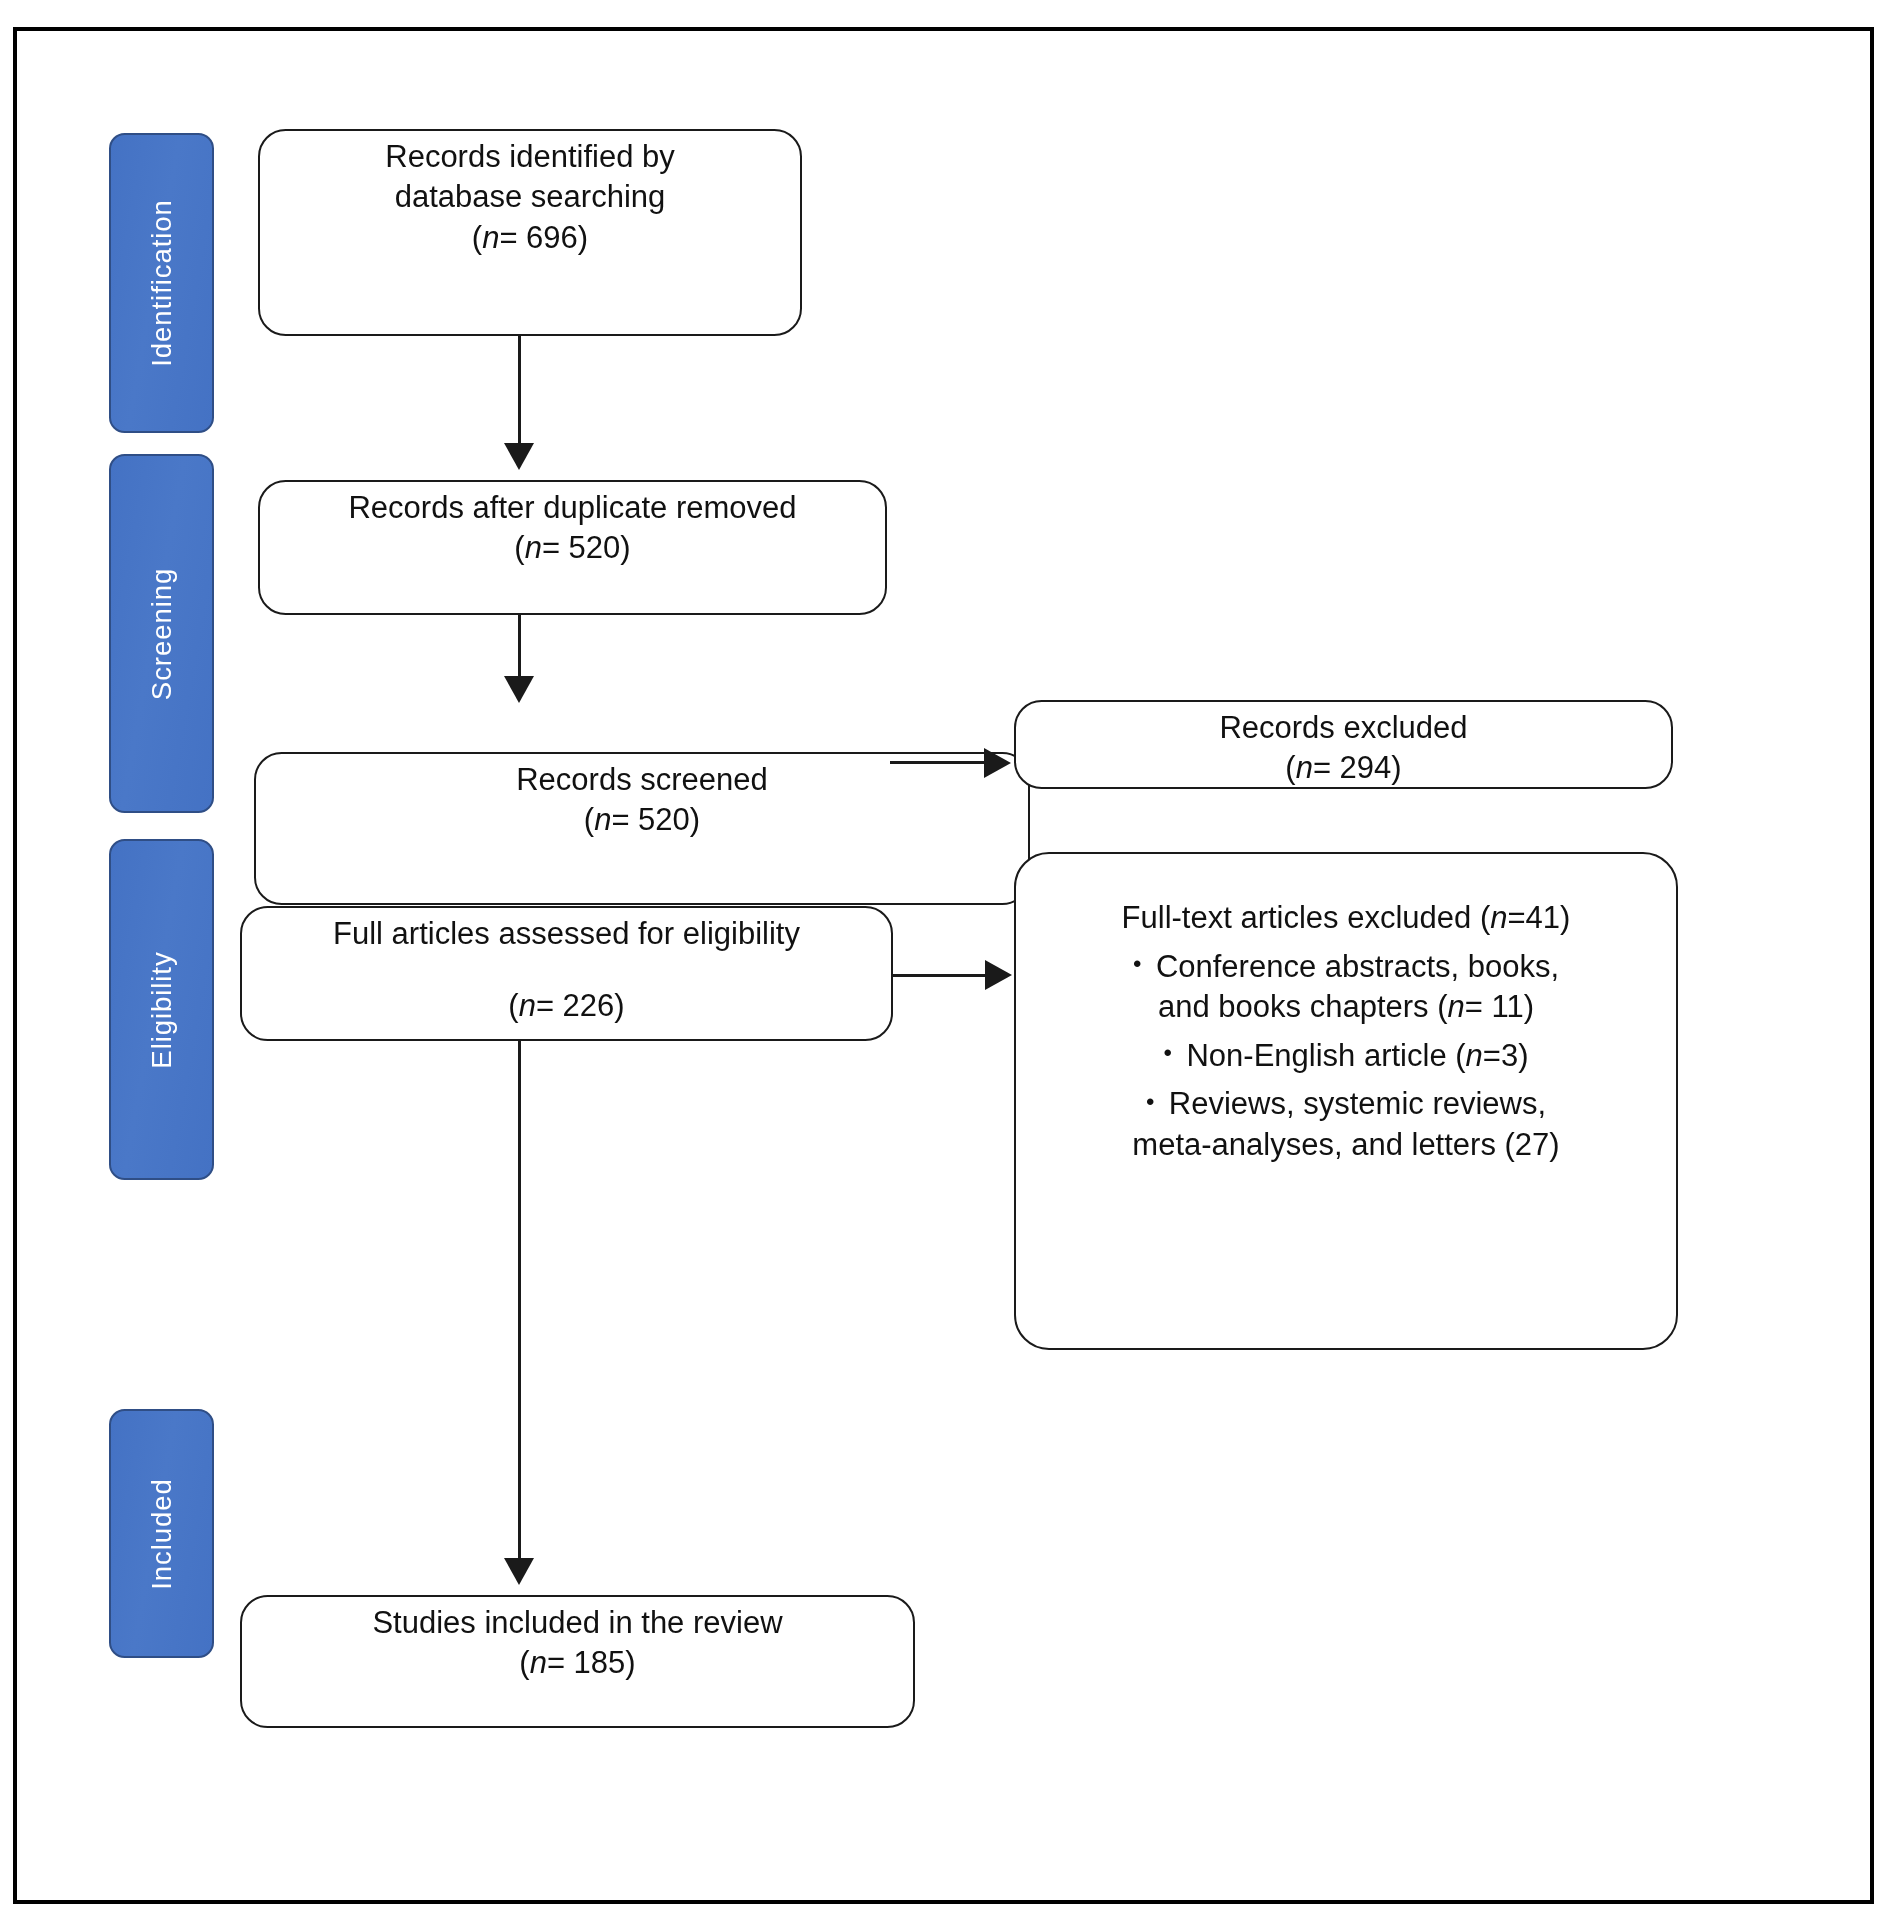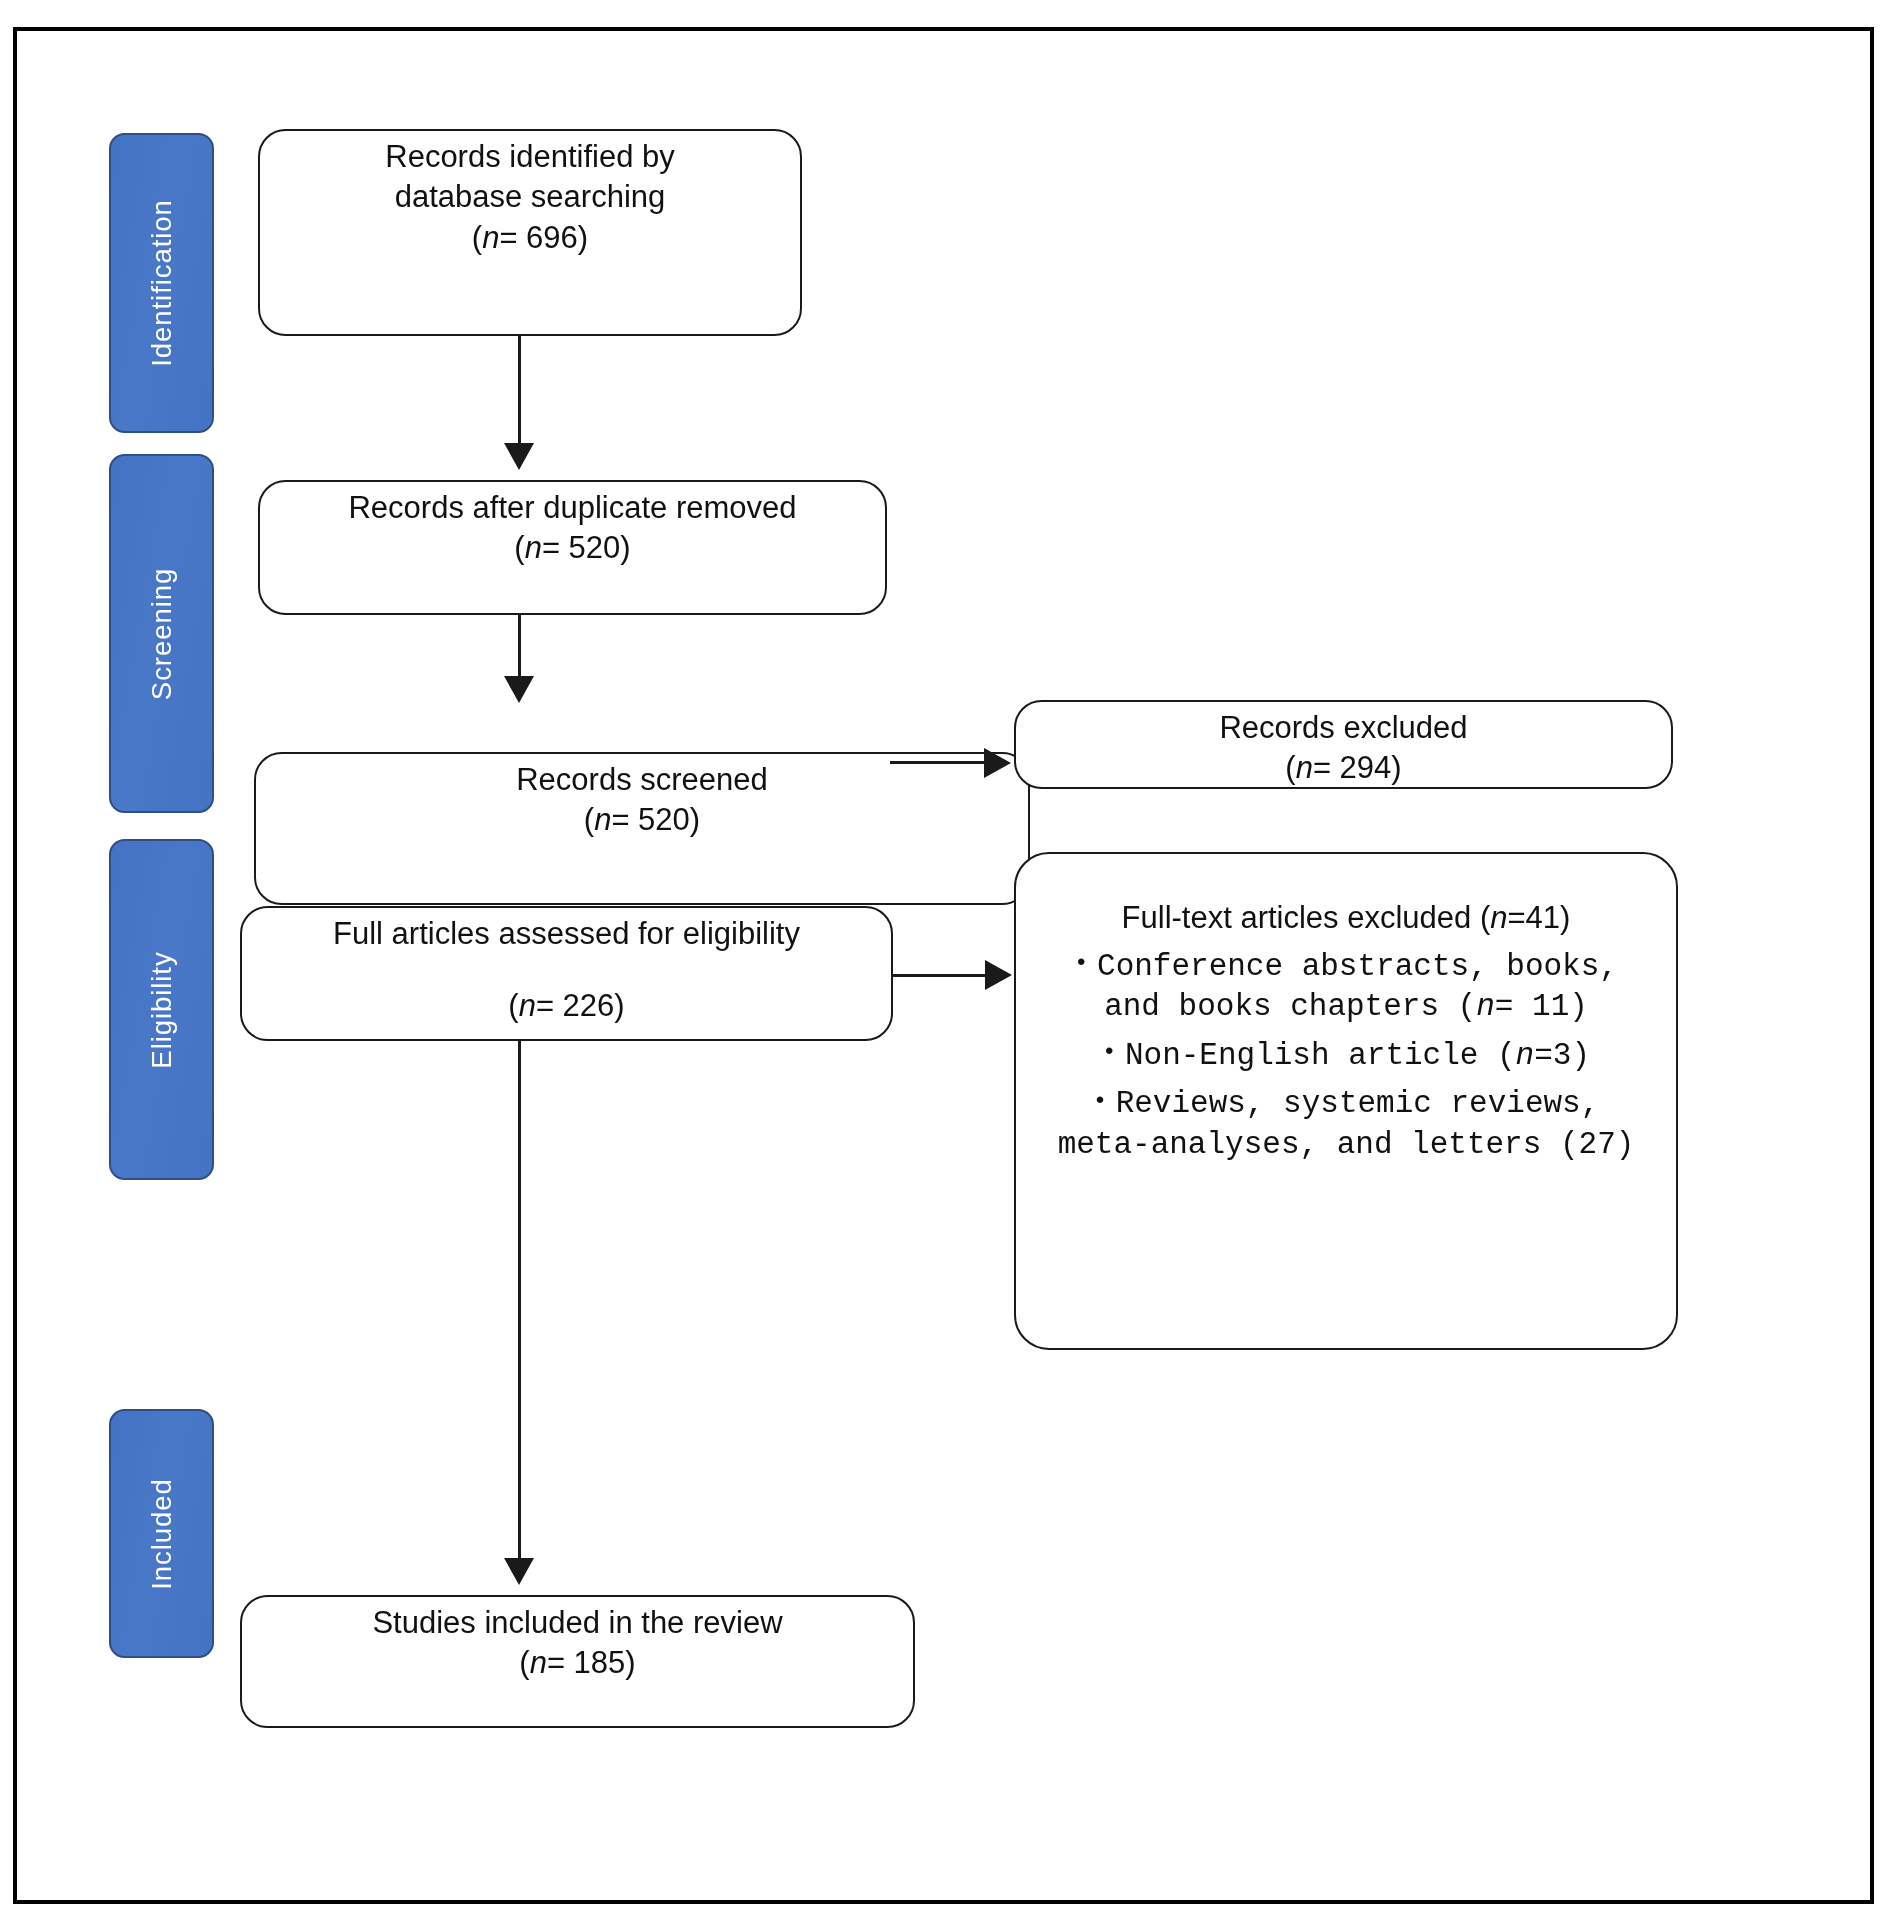--- a/index.html
+++ b/index.html
@@ -100,21 +100,20 @@
   .excl-head {
     text-align: center;
     white-space: nowrap;
     margin-bottom: 8.4px;
   }
   .excl-list {
     list-style: none;
     margin: 0;
     padding: 0;
     width: 100%;
-    font-family: Liberation Mono, monospace;
   }
   .excl-list li {
     position: relative;
     text-align: center;
     margin: 0 0 8.4px 0;
     padding: 0 0 0 0;
   }
   .excl-list li .bullet {
     display: inline-block;
     width: 0.95em;

